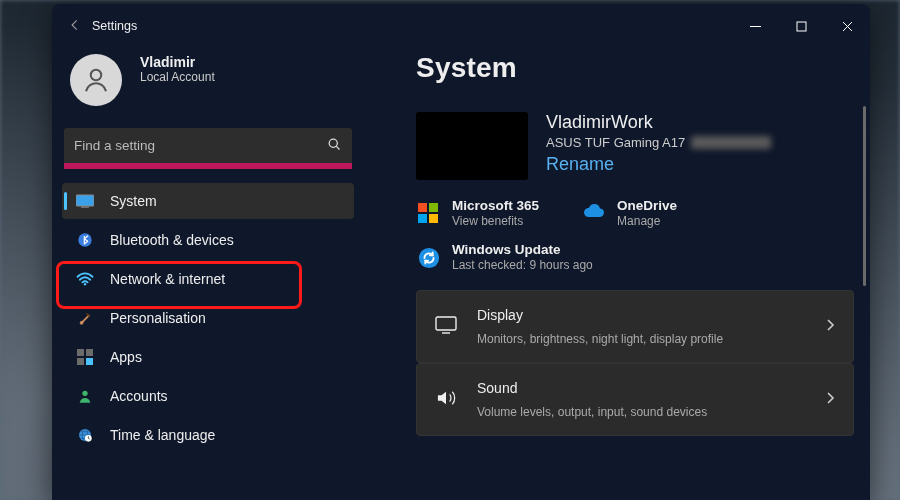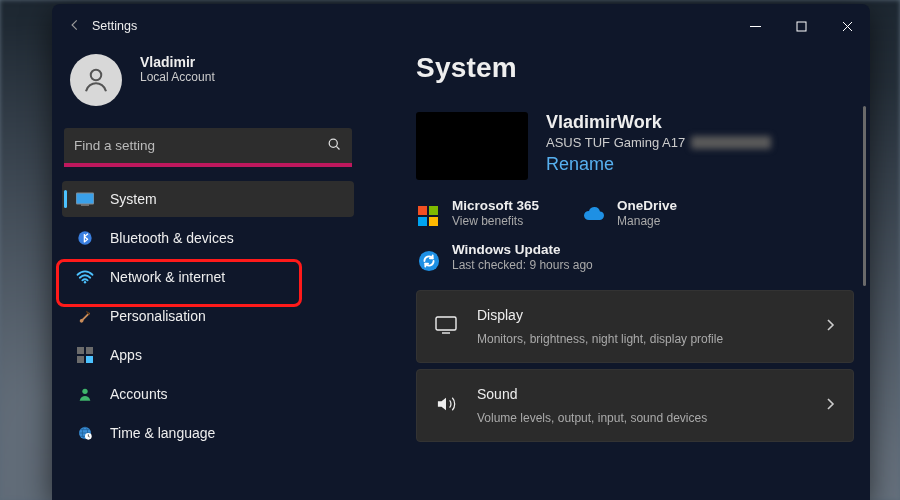--- a/index.html
+++ b/index.html
@@ -13,43 +13,43 @@
   .winbtn { width:46px; height:34px; display:flex; align-items:center; justify-content:center; color:#fff; }
   .winbtn svg { width:11px; height:11px; }
   .body { flex:1; display:flex; overflow:hidden; }
   .sidebar { width:312px; padding:0 10px 0 10px; }
   .user { display:flex; align-items:flex-start; gap:18px; padding:6px 8px 16px 8px; }
   .avatar { width:52px; height:52px; border-radius:50%; background:#d8d8d8; display:flex; align-items:center; justify-content:center; }
   .avatar svg { width:30px; height:30px; fill:#555; }
   .uname { font-weight:600; font-size:14px; }
   .usub { font-size:12px; color:#ccc; }
   .search { margin:6px 2px 14px 2px; position:relative; }
-  .search input { width:100%; background:#2d2d2d; border:none; border-bottom:4px solid #be185d; color:#fff; padding:10px 34px 10px 10px; font-size:13.5px; border-radius:3px 3px 0 0; outline:none; }
+  .search input { width:100%; background:#2d2d2d; border:none; border-bottom:6px solid #be185d; color:#fff; padding:10px 34px 10px 10px; font-size:13.5px; border-radius:3px 3px 0 0; outline:none; }
   .search input::placeholder { color:#bbb; }
   .search .sicon { position:absolute; right:10px; top:9px; color:#ddd; }
   .nav { display:flex; flex-direction:column; gap:3px; }
   .nav-item { display:flex; align-items:center; gap:16px; padding:9px 12px 9px 14px; border-radius:4px; position:relative; font-size:14px; }
   .nav-item .ic { width:18px; height:18px; display:flex; align-items:center; justify-content:center; }
   .nav-item.sel { background:#2d2d2d; }
   .nav-item.sel::before { content:""; position:absolute; left:2px; top:9px; bottom:9px; width:3px; background:#4cc2ff; border-radius:2px; }
   .highlight { position:absolute; border:3px solid #ff1a1a; border-radius:8px; pointer-events:none; }
   .main { flex:1; padding:4px 16px 0 52px; position:relative; overflow:hidden; }
   .h1 { font-size:28px; font-weight:600; margin:0 0 28px 0; letter-spacing:.2px; }
   .device { display:flex; gap:18px; margin-bottom:18px; }
   .thumb { width:112px; height:68px; background:#000; border-radius:3px; }
-  .dname { font-size:18px; font-weight:700; }
+  .dname { font-size:18px; font-weight:400; }
   .dmodel { font-size:13px; color:#ccc; margin-top:2px; display:flex; align-items:center; gap:6px;}
   .blur { display:inline-block; width:80px; height:13px; background:#5a5a5a; filter:blur(3px); border-radius:2px;}
   .link { color:#57b0ef; font-size:18px; margin-top:4px; display:inline-block; }
   .row { display:flex; gap:44px; margin:4px 0 14px 2px; }
-  .tile { display:flex; gap:12px; align-items:flex-end; }
+  .tile { display:flex; gap:12px; align-items:center; }
   .tic { width:22px; height:22px; margin-top:2px; }
   .tlabel { font-size:13.5px; font-weight:600; }
   .tsub { font-size:12px; color:#aaa; margin-top:1px; }
-  .cards { display:flex; flex-direction:column; gap:6px; margin-top:18px; }
+  .cards { display:flex; flex-direction:column; margin-top:18px; }
   .card { background:#2b2b2b; border-radius:4px; padding:16px 18px; display:flex; align-items:center; gap:20px; border:1px solid #333; }
   .card .ic { width:22px; height:22px; color:#eee; }
   .card .ct { flex:1; }
   .card .cl { font-size:14px; }
   .card .cs { font-size:12px; color:#aaa; margin-top:9px; }
   .chev { color:#ccc; }
   .scrollbar { position:absolute; right:4px; top:58px; width:3px; height:180px; background:#6a6a6a; border-radius:3px; }
 </style>
 </head>
 <body>

